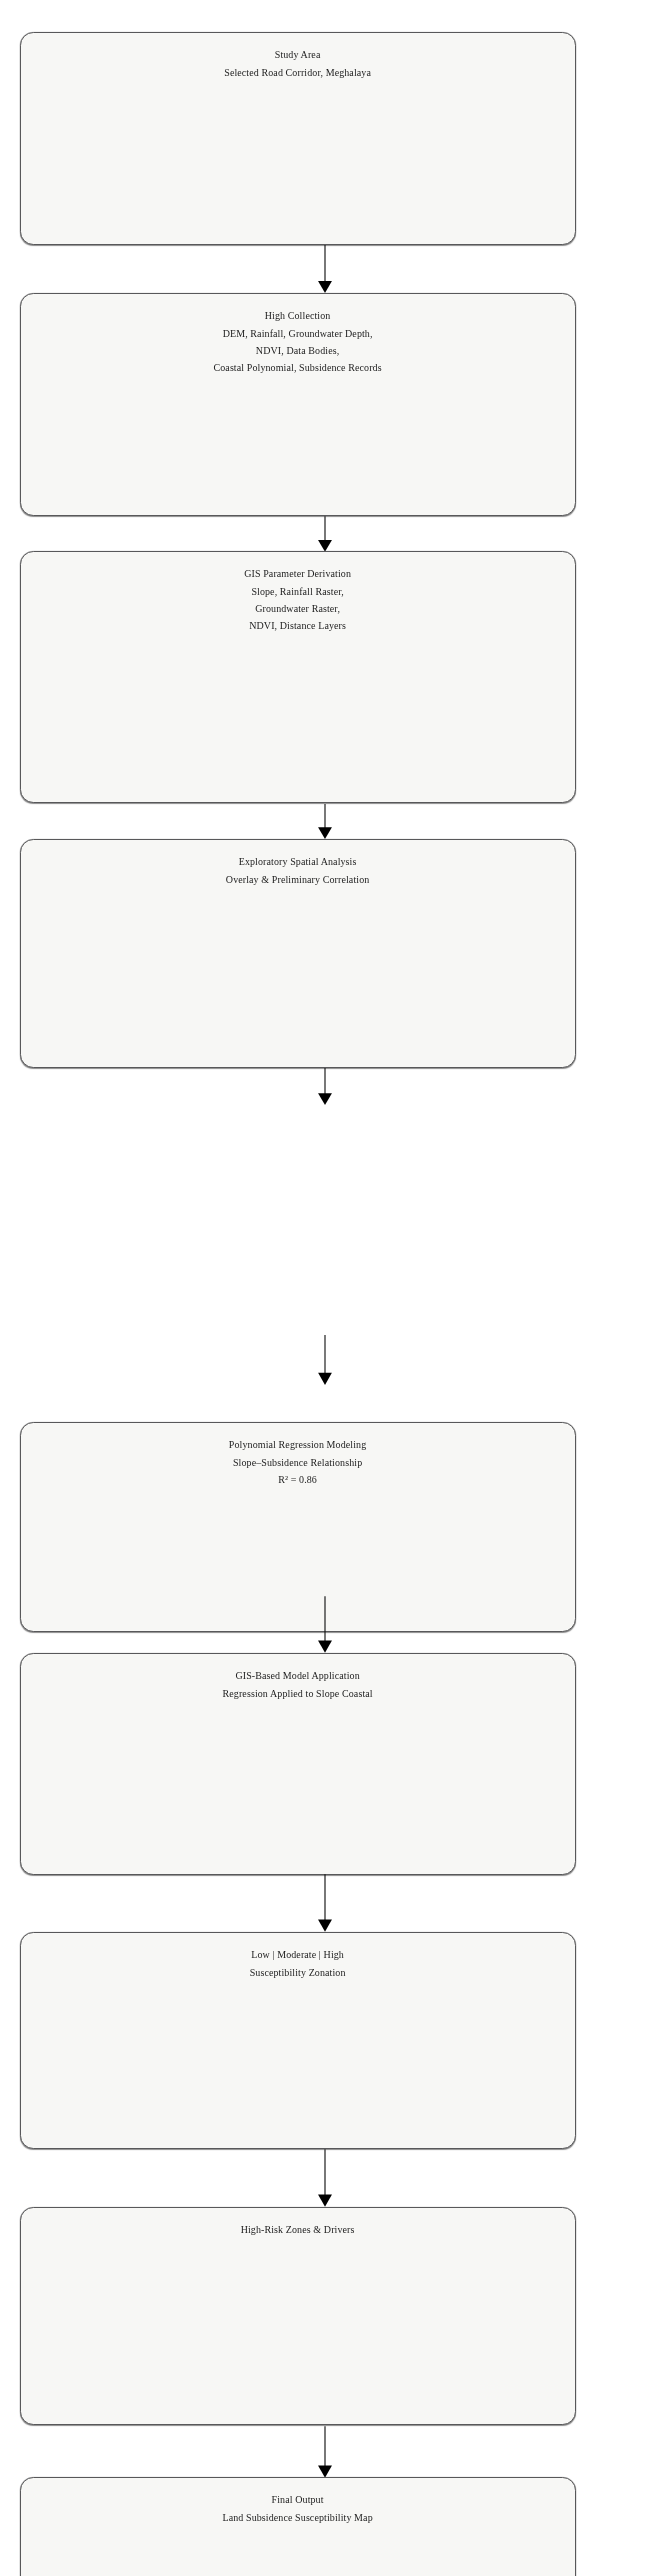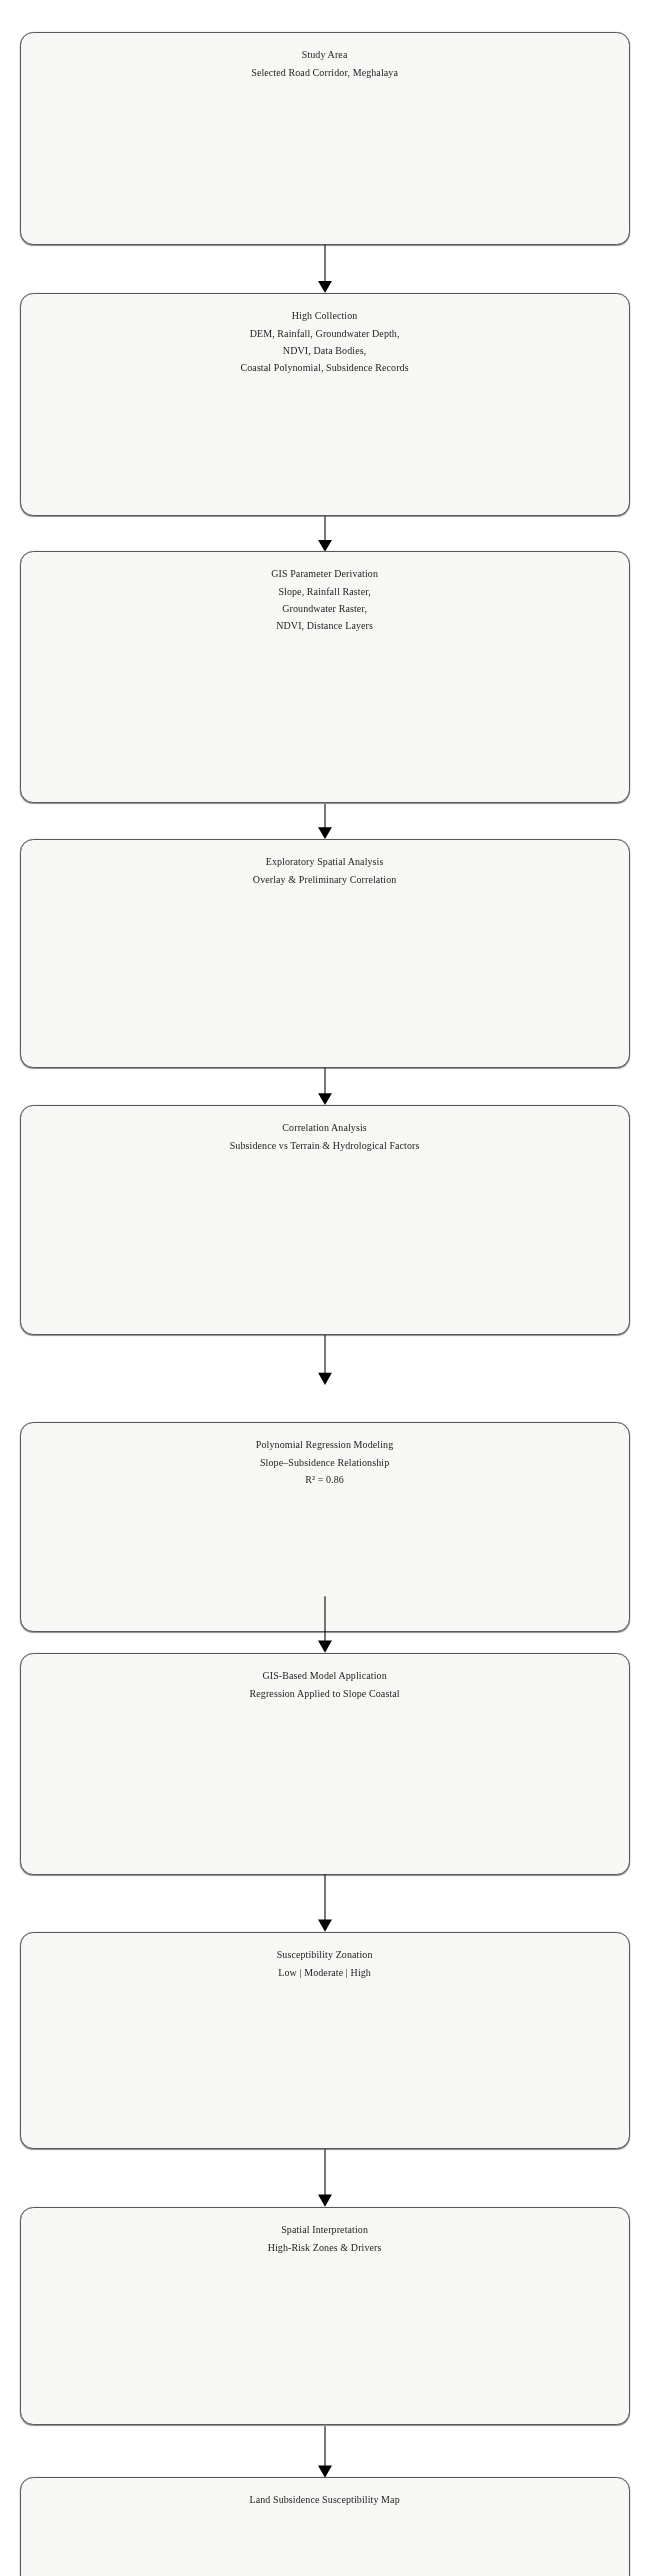--- a/index.html
+++ b/index.html
@@ -17,21 +17,21 @@
     position: relative;
     width: 650px;
     height: 2719px;
     box-sizing: border-box;
     padding: 0;
     overflow: hidden;
   }
   .flow-step {
     position: absolute;
     left: 19.6px;
-    width: 610px;
+    width: 556px;
     box-sizing: border-box;
     background: #f7f7f5;
     border: 0.8px solid #58585a;
     border-radius: 13.4px;
     box-shadow: 0 1.3px 1px -0.5px rgba(60,60,60,0.55),
                 0 0 0 0.3px rgba(110,110,110,0.35);
     display: block;
   }
   .step-text {
     padding-top: 13.4px;
@@ -114,26 +114,20 @@
     </div>
   </div>
 
   <div class="connector" style="top:1068px;">
     <svg width="650" height="37" viewBox="0 0 1261 72" aria-hidden="true">
       <line x1="630.5" y1="0" x2="630.5" y2="51" stroke="#111111" stroke-width="2.2"></line>
       <polygon points="617,49 644,49 630.5,72" fill="#000000"></polygon>
     </svg>
   </div>
 
-  <div class="flow-step" style="top:1105px; height:230px;">
-    <div class="step-text">
-      <span class="step-line">Correlation Analysis</span>
-      <span class="step-line">Subsidence vs Terrain &amp; Hydrological Factors</span>
-    </div>
-  </div>
 
   <div class="connector" style="top:1335px;">
     <svg width="650" height="50" viewBox="0 0 1261 98" aria-hidden="true">
       <line x1="630.5" y1="0" x2="630.5" y2="76" stroke="#111111" stroke-width="2.2"></line>
       <polygon points="617,74 644,74 630.5,98" fill="#000000"></polygon>
     </svg>
   </div>
 
   <div class="flow-step" style="top:1422px; height:210px;">
     <div class="step-text">
@@ -159,46 +153,46 @@
 
   <div class="connector" style="top:1874px;">
     <svg width="650" height="58" viewBox="0 0 1261 112" aria-hidden="true">
       <line x1="630.5" y1="0" x2="630.5" y2="90" stroke="#111111" stroke-width="2.2"></line>
       <polygon points="617,88 644,88 630.5,112" fill="#000000"></polygon>
     </svg>
   </div>
 
   <div class="flow-step" style="top:1932px; height:217px;">
     <div class="step-text">
+      <span class="step-line">Low | Moderate | High</span>
       <span class="step-line">Susceptibility Zonation</span>
-      <span class="step-line">Low | Moderate | High</span>
     </div>
   </div>
 
   <div class="connector" style="top:2149px;">
     <svg width="650" height="58" viewBox="0 0 1261 112" aria-hidden="true">
       <line x1="630.5" y1="0" x2="630.5" y2="90" stroke="#111111" stroke-width="2.2"></line>
       <polygon points="617,88 644,88 630.5,112" fill="#000000"></polygon>
     </svg>
   </div>
 
   <div class="flow-step" style="top:2207px; height:218px;">
     <div class="step-text">
-      <span class="step-line">Spatial Interpretation</span>
       <span class="step-line">High-Risk Zones &amp; Drivers</span>
     </div>
   </div>
 
   <div class="connector" style="top:2426px;">
     <svg width="650" height="52" viewBox="0 0 1261 100" aria-hidden="true">
       <line x1="630.5" y1="0" x2="630.5" y2="78" stroke="#111111" stroke-width="2.2"></line>
       <polygon points="617,76 644,76 630.5,100" fill="#000000"></polygon>
     </svg>
   </div>
 
   <div class="flow-step" style="top:2477px; height:226px;">
     <div class="step-text">
+      <span class="step-line">Final Output</span>
       <span class="step-line">Land Subsidence Susceptibility Map</span>
     </div>
   </div>
 
 </div>
 
 
 </body></html>

